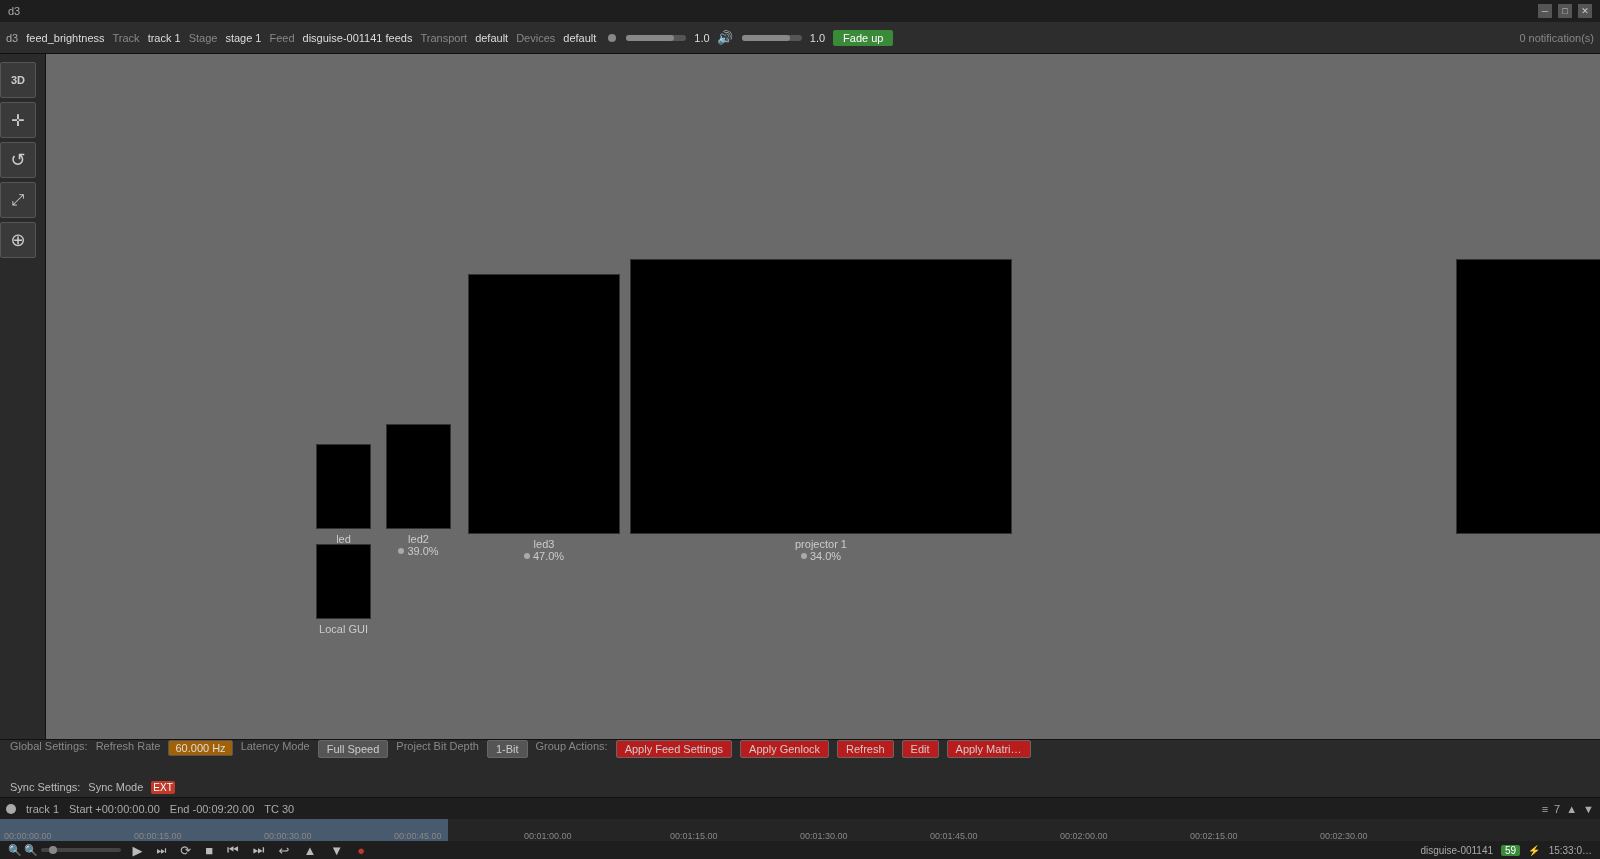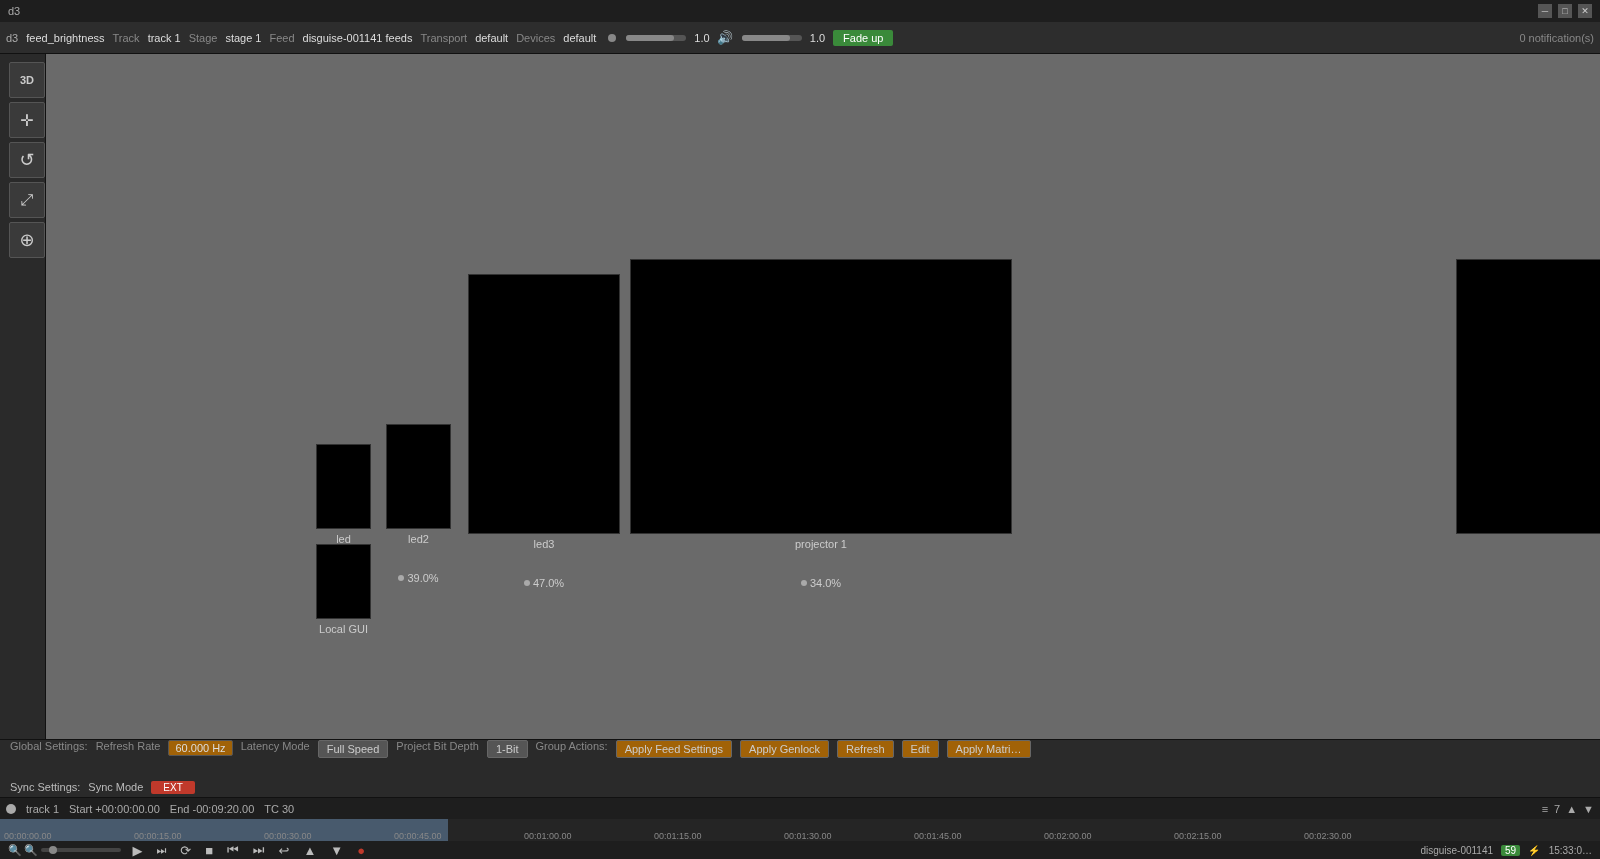--- a/index.html
+++ b/index.html
@@ -90,21 +90,21 @@
 
     
     #left-toolbar {
       position: absolute;
       top: 54px; left: 0;
       width: 46px;
       height: calc(100% - 54px - 120px);
       background: #2a2a2a;
       display: flex;
       flex-direction: column;
-      align-items: flex-end;
+      align-items: flex-start;
       padding-top: 8px;
       gap: 4px;
       border-right: 1px solid #111;
       z-index: 50;
     }
     .left-tool-btn {
       width: 36px; height: 36px;
       background: #3a3a3a;
       border: 1px solid #555;
       color: #ccc;
@@ -144,21 +144,20 @@
       margin-top: 4px;
       text-align: center;
     }
     .device-percent {
       color: #ccc;
       font-size: 11px;
       text-align: center;
       display: flex;
       align-items: center;
       gap: 3px;
-      margin-top: 27px;
     }
     .status-dot {
       width: 6px; height: 6px;
       border-radius: 50%;
       display: inline-block;
     }
 
     
     #settings-bar {
       position: absolute;
@@ -176,21 +175,21 @@
     }
     #settings-bar .settings-key { color: #888; }
     #settings-bar .settings-val {
       color: #ddd;
       background: #a16207;
       border: 1px solid #555;
       padding: 1px 6px;
       border-radius: 2px;
     }
     #settings-bar .settings-btn {
-      background: #a16207;
+      background: #b91c1c;
       border: 1px solid #666;
       color: #ccc;
       padding: 2px 8px;
       font-size: 11px;
       cursor: pointer;
       border-radius: 2px;
     }
     #settings-bar .settings-btn.active {
       background: #555;
     }
@@ -206,21 +205,21 @@
       padding: 0 10px;
       gap: 8px;
       font-size: 11px;
       color: #bbb;
       z-index: 50;
     }
     #sync-bar .ext-btn {
       background: #c0392b;
       color: #fff;
       border: none;
-      padding: 1px 12px;
+      padding: 1px 2px;
       font-size: 10px;
       cursor: pointer;
       border-radius: 2px;
     }
 
     
     #track-bar {
       position: absolute;
       bottom: 40px; left: 0; right: 0;
       height: 22px;
@@ -474,21 +473,21 @@
 </div>
 
 <div id="timeline-ruler">
   <div class="ruler-filled"></div>
   <div style="display:flex; align-items:flex-end; height:100%; padding: 0 4px; gap:0; position:relative; z-index:1;">
     <span class="ruler-time" style="width:130px;">00:00:00.00</span>
     <span class="ruler-time" style="width:130px;">00:00:15.00</span>
     <span class="ruler-time" style="width:130px;">00:00:30.00</span>
     <span class="ruler-time" style="width:130px;">00:00:45.00</span>
     <span class="ruler-time" style="width:130px;">00:01:00.00</span>
-    <span class="ruler-time" style="width:130px;">00:01:15.00</span>
+    <span class="ruler-time" style="width:130px;margin-left:16px;">00:01:15.00</span>
     <span class="ruler-time" style="width:130px;">00:01:30.00</span>
     <span class="ruler-time" style="width:130px;">00:01:45.00</span>
     <span class="ruler-time" style="width:130px;">00:02:00.00</span>
     <span class="ruler-time" style="width:130px;">00:02:15.00</span>
     <span class="ruler-time" style="width:130px;">00:02:30.00</span>
   </div>
 </div>
 
 <div id="transport-bar">
   <div class="zoom-controls">

